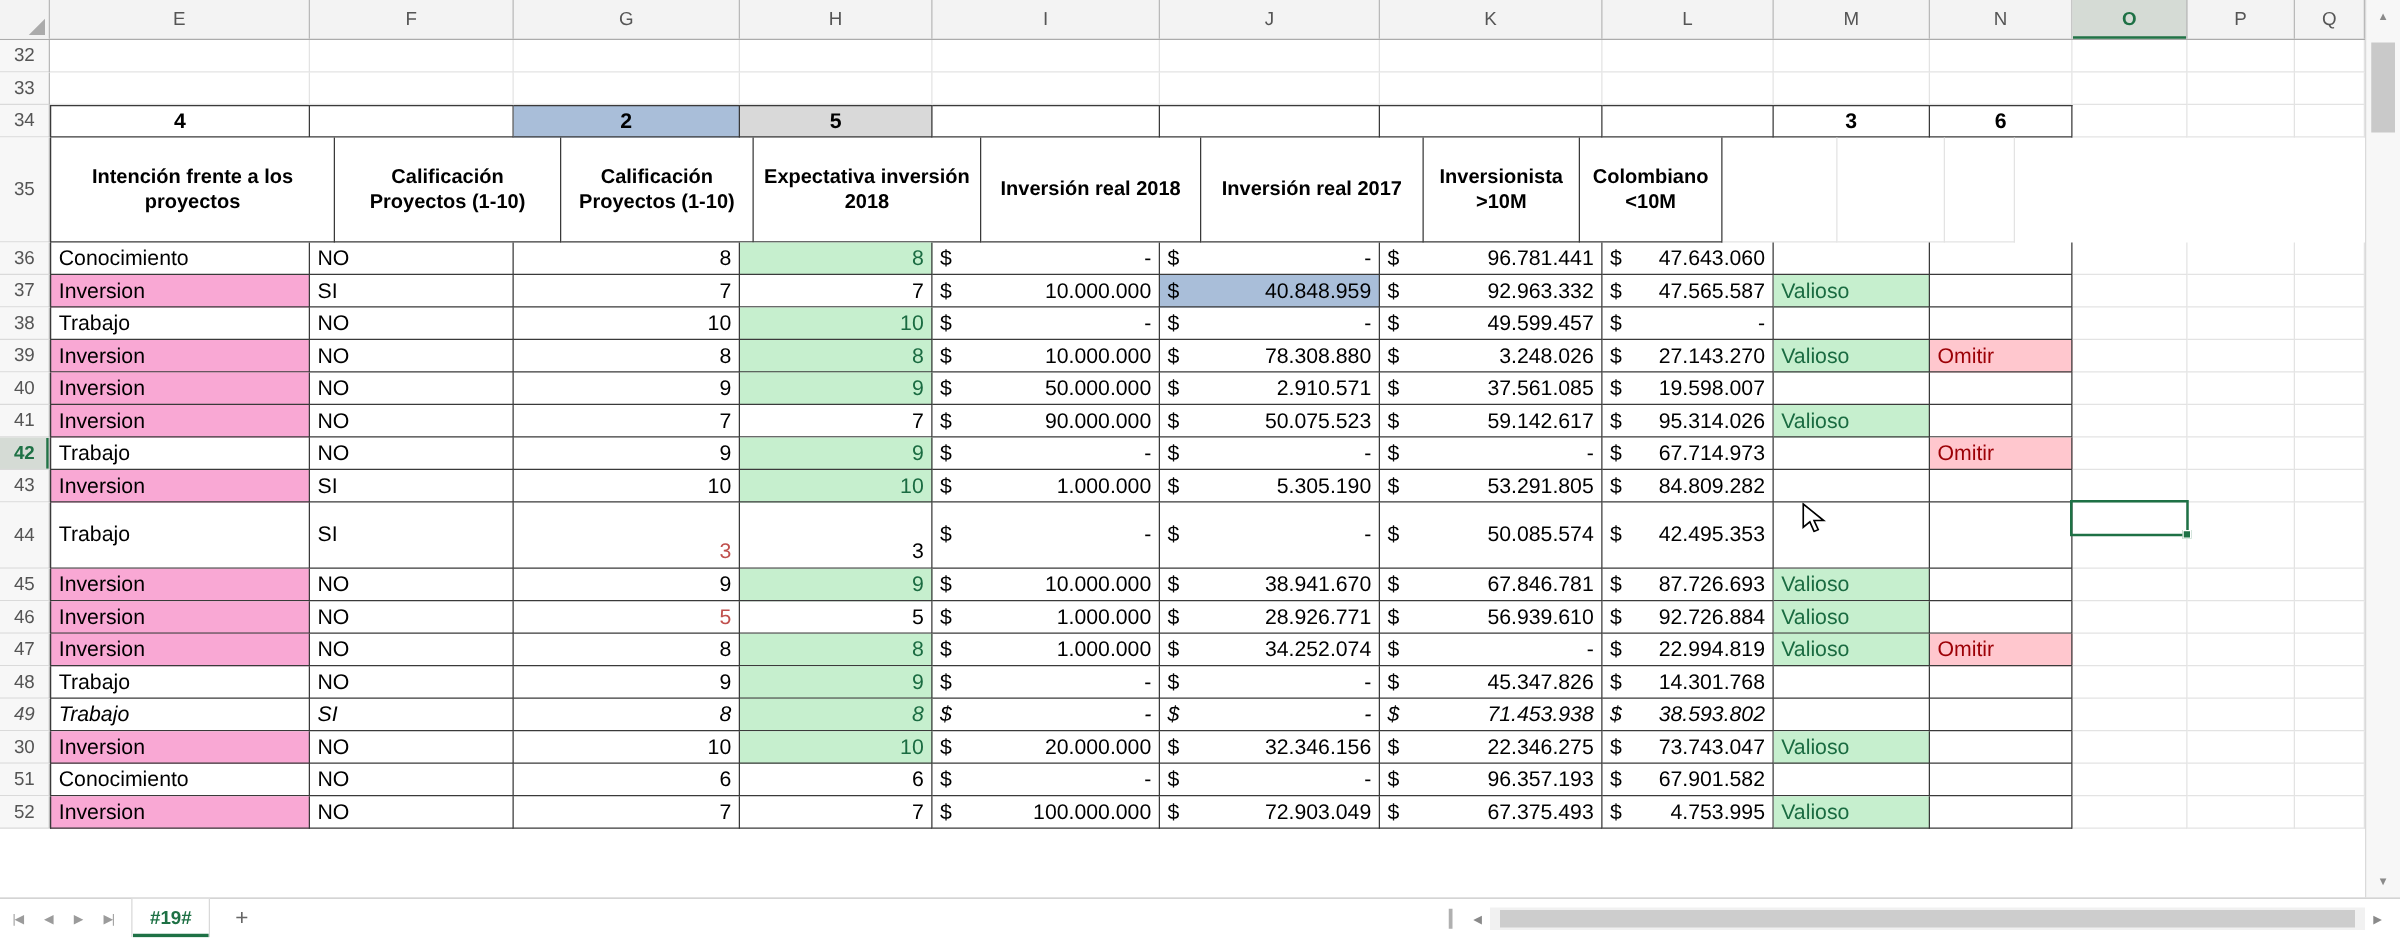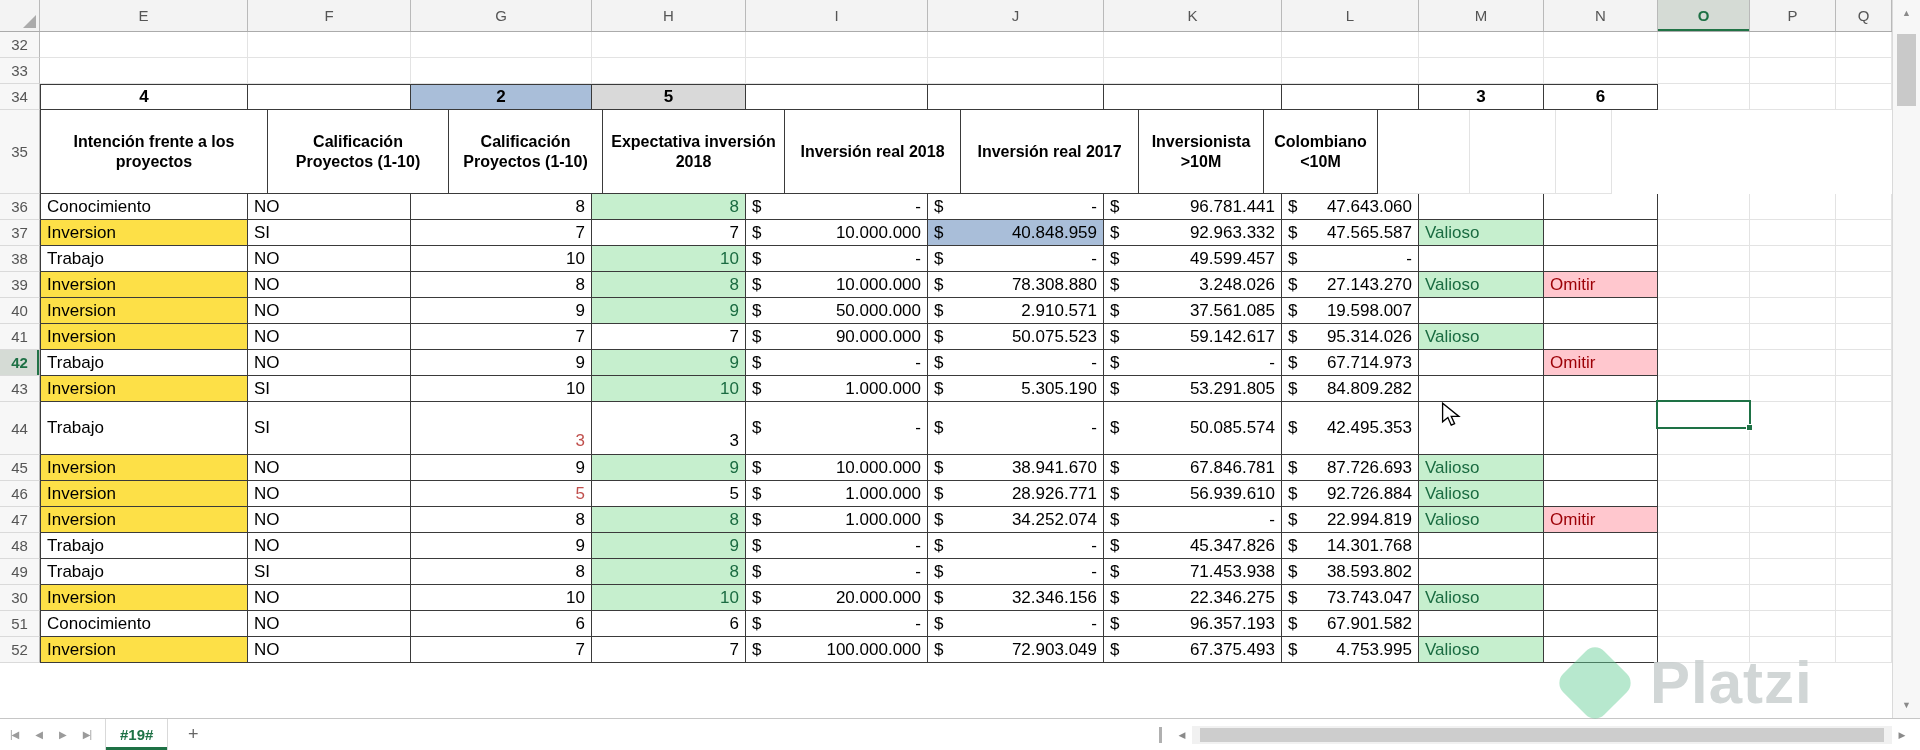--- a/index.html
+++ b/index.html
@@ -35,21 +35,21 @@
 
   .t { justify-content:flex-start; }
   .n { justify-content:flex-end; }
   .c { justify-content:center; }
   .m { justify-content:space-between; }
   .bold { font-weight:700; }
   .hdr { font-weight:700; font-size:16px; white-space:normal; justify-content:center;
     text-align:center; line-height:1.22; padding:2px 6px; }
   .bb { align-items:flex-end; padding-bottom:3px; }
 
-  .bgY { background:#fde047; }
+  .bgY { background:#f9a8d4; }
   .bgG { background:#C6EFCE; }
   .bgR { background:#FFC7CE; color:#9C0006; }
   .bgB { background:#A9BED9; }
   .bgGray { background:#D9D9D9; }
   .fgG { color:#1A6B41; }
   .fgO { color:#C0504D; }
 
   .overflow-text { position:absolute; left:42px; top:50%; transform:translateY(-50%);
     font-size:18px; color:#000; background:#fff; padding:0 5px 0 2px; white-space:nowrap; }
 
@@ -538,21 +538,21 @@
           <div class="cell b m" style="width: 137px;">
             <span>$</span>
             <span>14.301.768</span>
           </div>
           <div class="cell b" style="width: 125px;"></div>
           <div class="cell b" style="width: 114px;"></div>
           <div class="cell lg" style="width: 92px;"></div>
           <div class="cell lg" style="width: 86px;"></div>
           <div class="cell lg" style="width: 56px;"></div>
         </div>
-        <div class="sheet-row" style="height: 26px;">
+        <div class="sheet-row" style="height: 26px; font-style: italic;">
           <div class="row-hdr">49</div>
           <div class="cell b bl t" style="width: 208px;">Trabajo</div>
           <div class="cell b t" style="width: 163px;">SI</div>
           <div class="cell b n" style="width: 181px;">8</div>
           <div class="cell b n bgG fgG" style="width: 154px;">8</div>
           <div class="cell b m" style="width: 182px;">
             <span>$</span>
             <span>-</span>
           </div>
           <div class="cell b m" style="width: 176px;">
@@ -661,24 +661,20 @@
   </div>
 
   <div id="selection-box">
     <div id="fill-handle"></div>
   </div>
 
   <svg id="cursor" width="22" height="24" viewBox="0 0 16 20">
     <path d="M1,1 L1,16.5 L5.4,12.9 L8.2,19.3 L11,18.1 L8.2,12 L14.6,12 Z" fill="#ffffff" stroke="#000000" stroke-width="1.1"></path>
   </svg>
 
-  <div id="watermark">
-    <div id="wm-logo"></div>
-    <div id="wm-text">Platzi</div>
-  </div>
 
   <div id="vscroll">
     <div class="varrow up">▲</div>
     <div id="vthumb"></div>
     <div class="varrow down">▼</div>
   </div>
 
   <div id="bottom-bar">
     <div id="nav">
       <span class="nav-btn">|◀</span>

